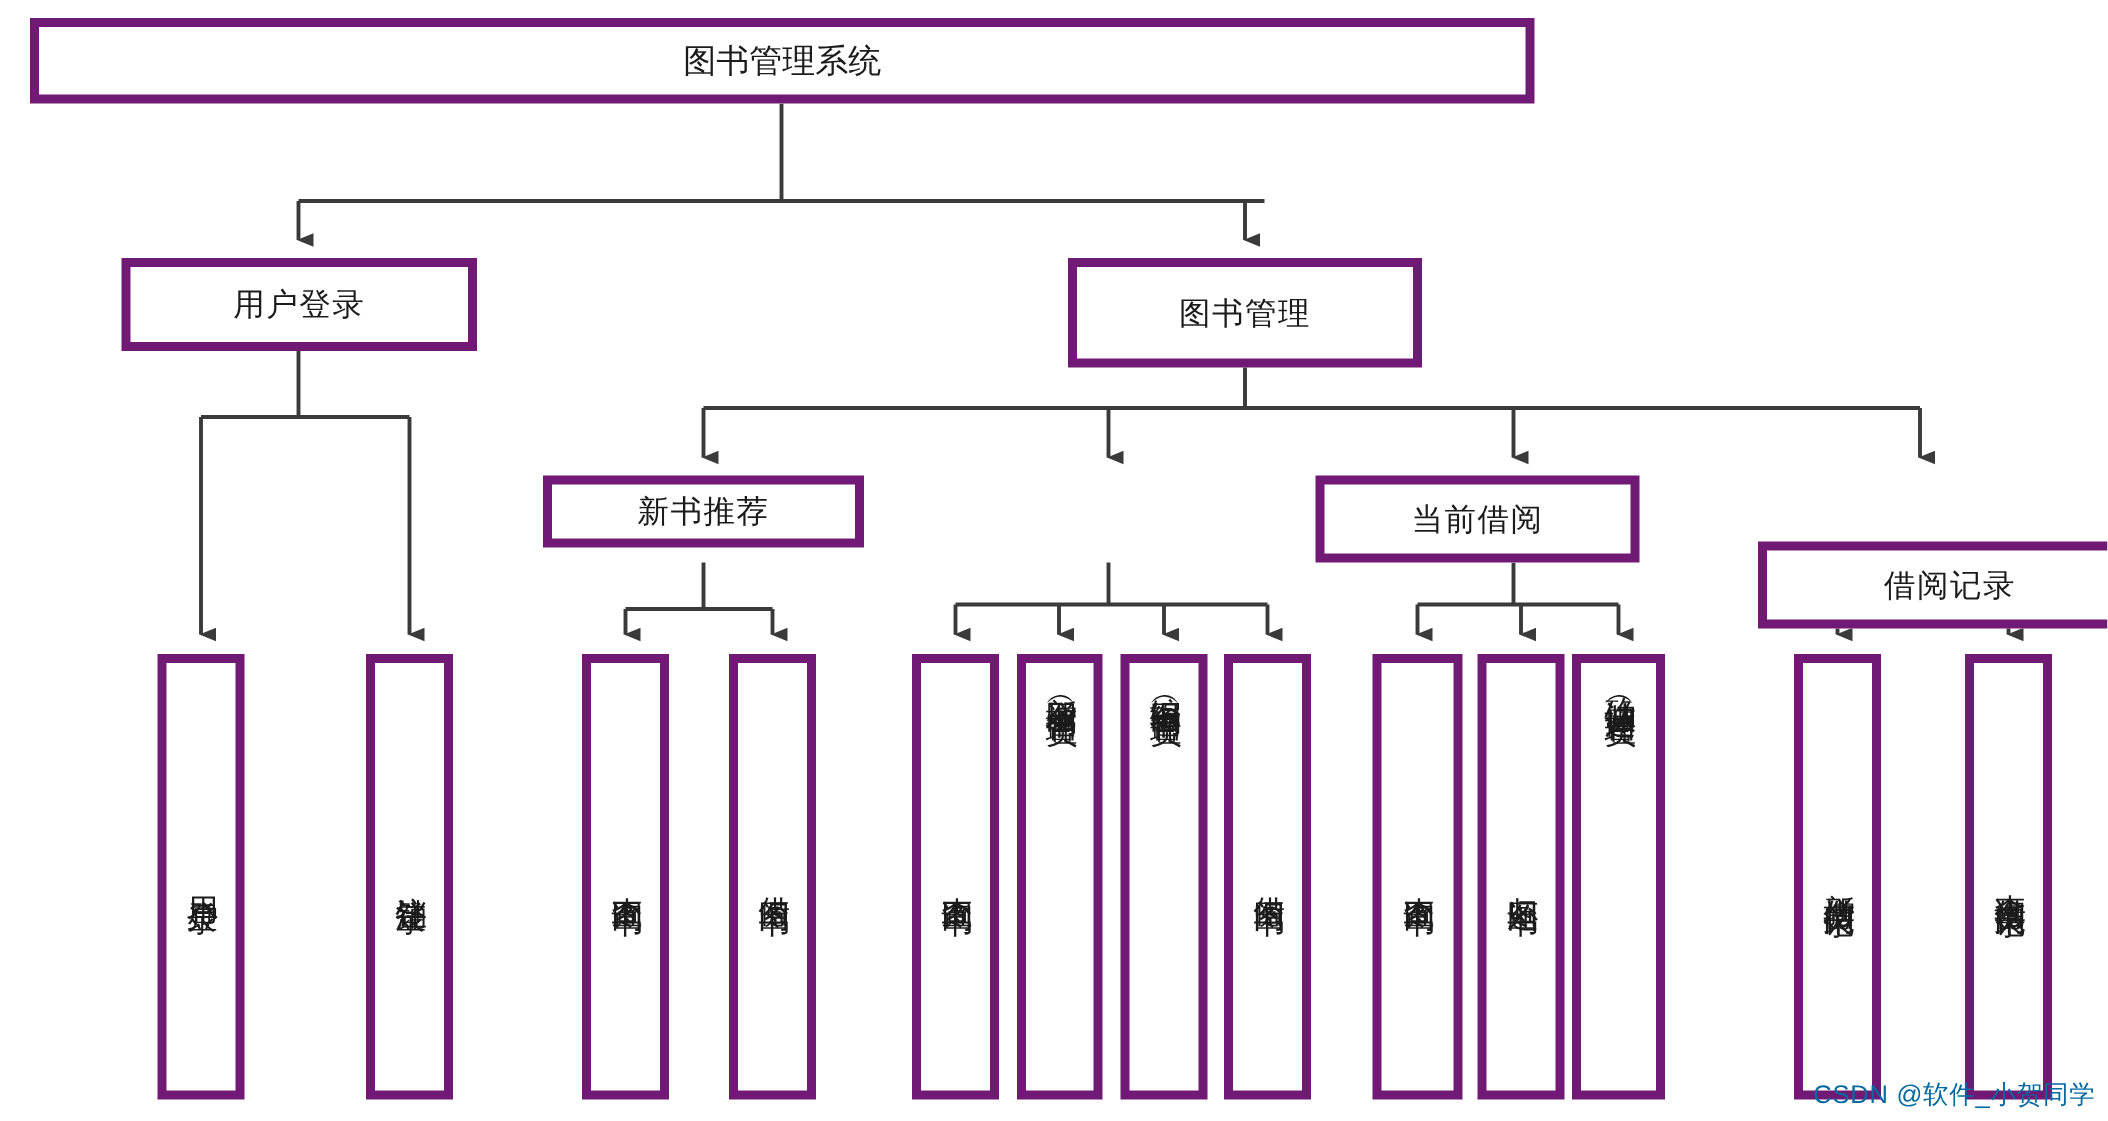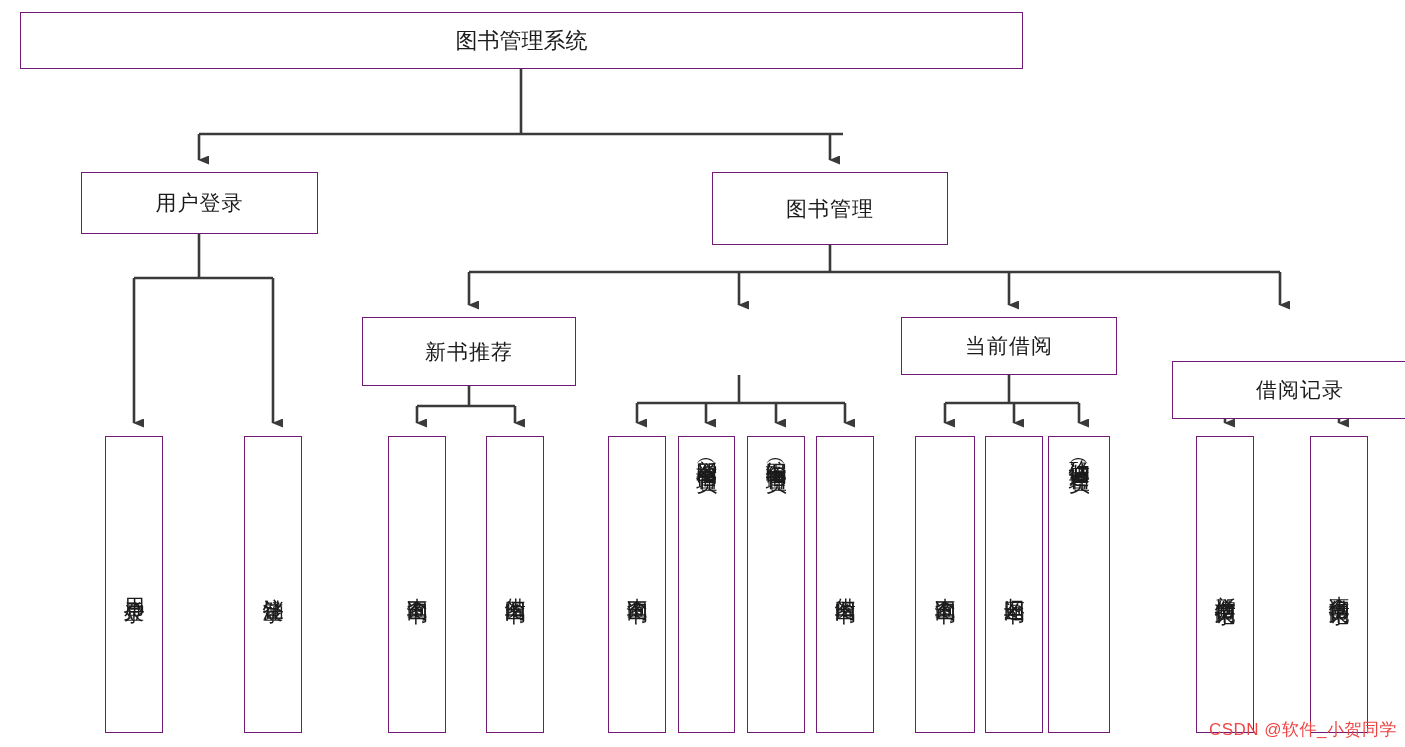--- a/index.html
+++ b/index.html
@@ -23,21 +23,21 @@
     left: 0;
     top: 0;
     width: 1405px;
     height: 747px;
     pointer-events: none;
   }
   .node {
     position: absolute;
     box-sizing: border-box;
     background: #ffffff;
-    border: 1px solid #701a75;
+    border: 6px solid #701a75;
     display: flex;
     align-items: center;
     justify-content: center;
     color: #1b1b1b;
   }
   .node.horiz {
     font-size: 21px;
     letter-spacing: 1px;
   }
   .node.root {
@@ -59,21 +59,21 @@
   }
   .leaf.center-text {
     align-items: center;
     padding-top: 0;
   }
   #watermark {
     position: absolute;
     right: 8px;
     bottom: 6px;
     font-size: 17px;
-    color: #ef4444;
+    color: #0369a1;
     letter-spacing: 0.5px;
     user-select: none;
     white-space: nowrap;
   }
 </style>
 </head>
 <body>
 
 <div id="diagram-root">
 
@@ -125,22 +125,22 @@
       <path d="M1225,406 L1225,423" marker-end="url(#arrowhead)"></path>
       <path d="M1339,406 L1339,423" marker-end="url(#arrowhead)"></path>
     </g>
   </svg>
 
   <div class="node root" id="node-root" style="left: 20px; top: 12px; width: 1003px; height: 57px;">图书管理系统</div>
 
   <div class="node horiz" id="node-l2-0" style="left: 81px; top: 172px; width: 237px; height: 62px;">用户登录</div>
   <div class="node horiz" id="node-l2-1" style="left: 712px; top: 172px; width: 236px; height: 73px;">图书管理</div>
 
-  <div class="node horiz" id="node-l3-0" style="left: 362px; top: 317px; width: 214px; height: 69px;">新书推荐</div>
-  <div class="node horiz" id="node-l3-2" style="left: 901px; top: 317px; width: 216px; height: 58px;">当前借阅</div>
+  <div class="node horiz" id="node-l3-0" style="left: 362px; top: 317px; width: 214px; height: 48px;">新书推荐</div>
+  <div class="node horiz" id="node-l3-2" style="left: 877px; top: 317px; width: 216px; height: 58px;">当前借阅</div>
   <div class="node horiz" id="node-l3-3" style="left: 1172px; top: 317px; width: 256px; height: 58px; margin-top: 44px;">借阅记录</div>
 
   <div class="node leaf center-text" id="leaf-0" style="left: 105px; top: 436px; width: 58px; height: 297px;">
     <span class="leaf-text">用户登录</span>
   </div>
   <div class="node leaf center-text" id="leaf-1" style="left: 244px; top: 436px; width: 58px; height: 297px;">
     <span class="leaf-text">注销登录</span>
   </div>
   <div class="node leaf center-text" id="leaf-2" style="left: 388px; top: 436px; width: 58px; height: 297px;">
     <span class="leaf-text">查询图书</span>

